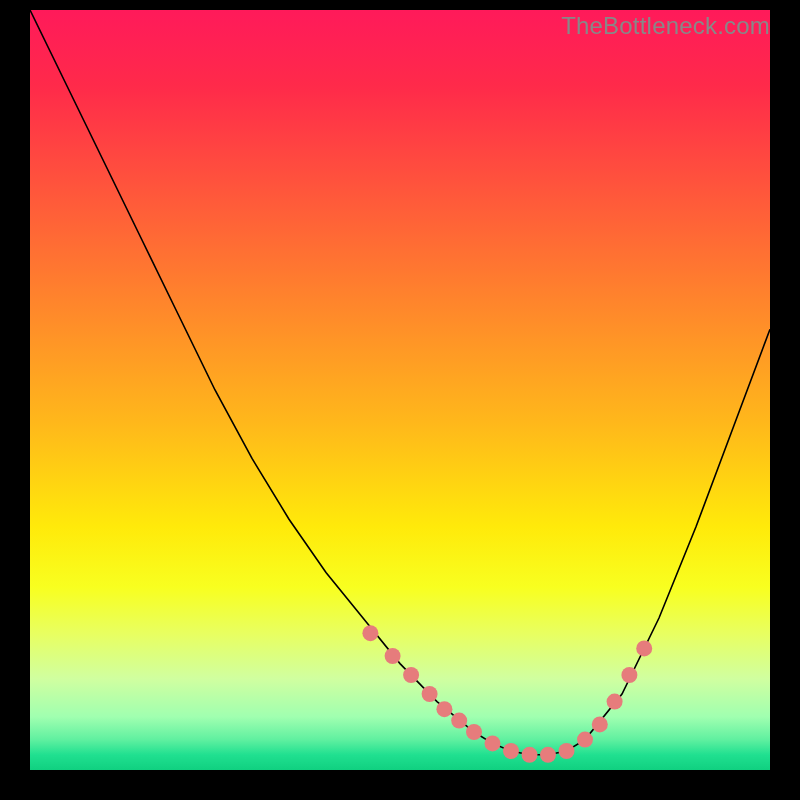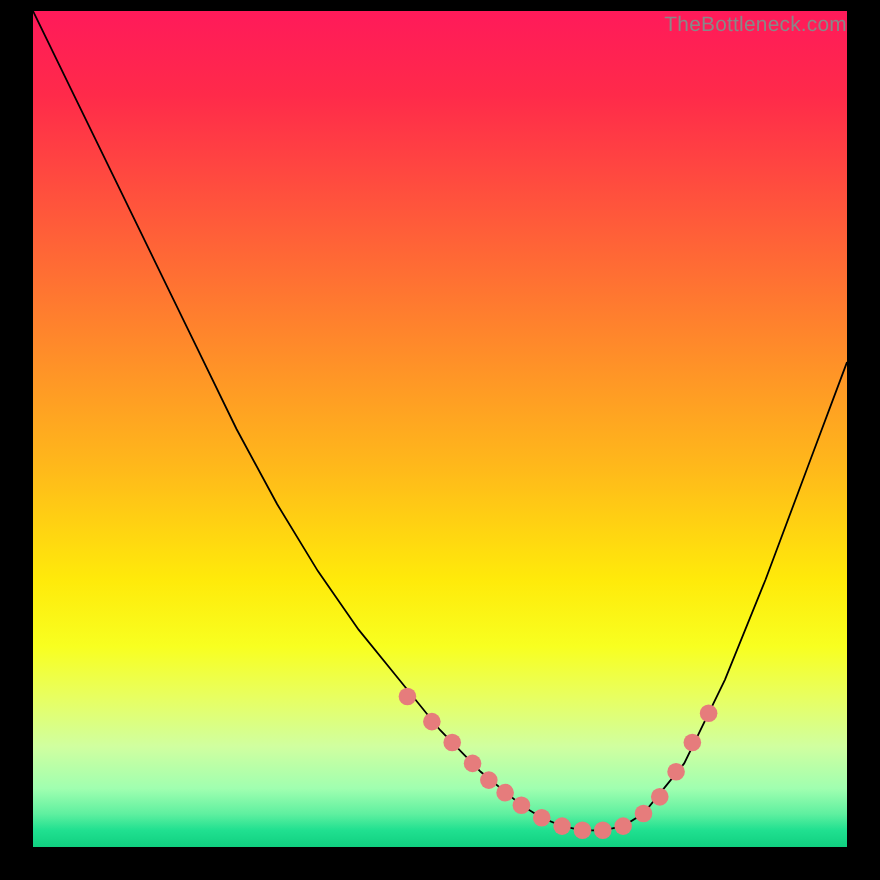--- a/index.html
+++ b/index.html
@@ -24,21 +24,21 @@
       #20e090 98%,
       #10d080 100%);
   }
   .curve { position: absolute; inset: 0; }
   .markers circle { fill: #e67c7c; }
   .watermark {
     position: absolute;
     top: 12px;
     right: 30px;
     color: #888;
-    font-size: 19px;
+    font-size: 24px;
     font-weight: 500;
     letter-spacing: 0.2px;
   }
 </style>
 </head>
 <body>
 
 <div class="container">
   <div class="plot-area">
     <div class="gradient-bg"></div>

